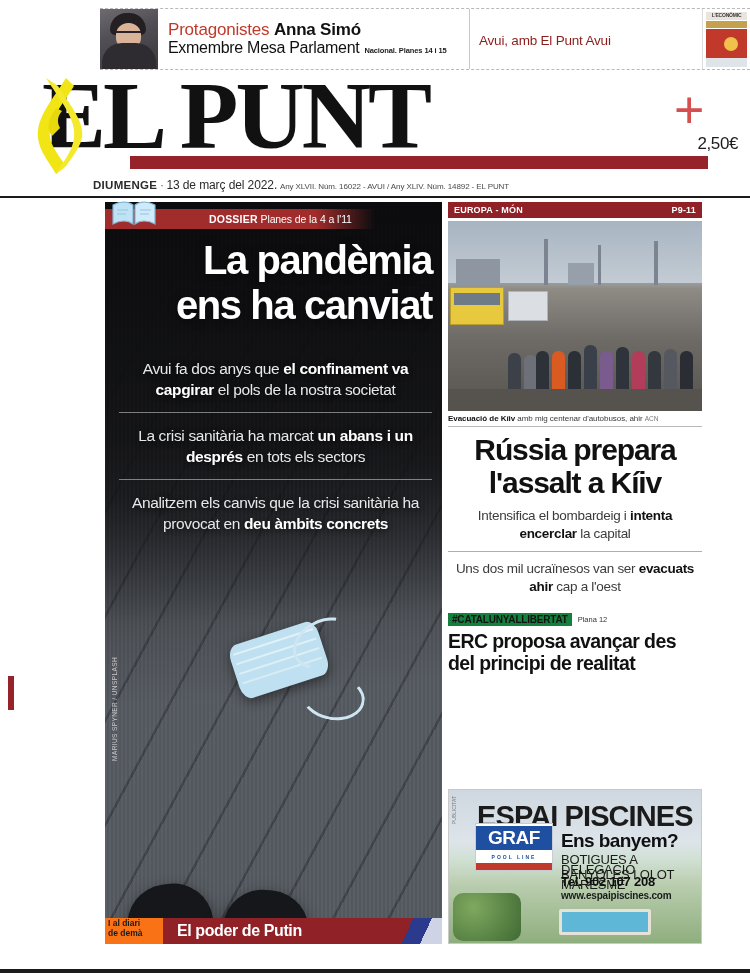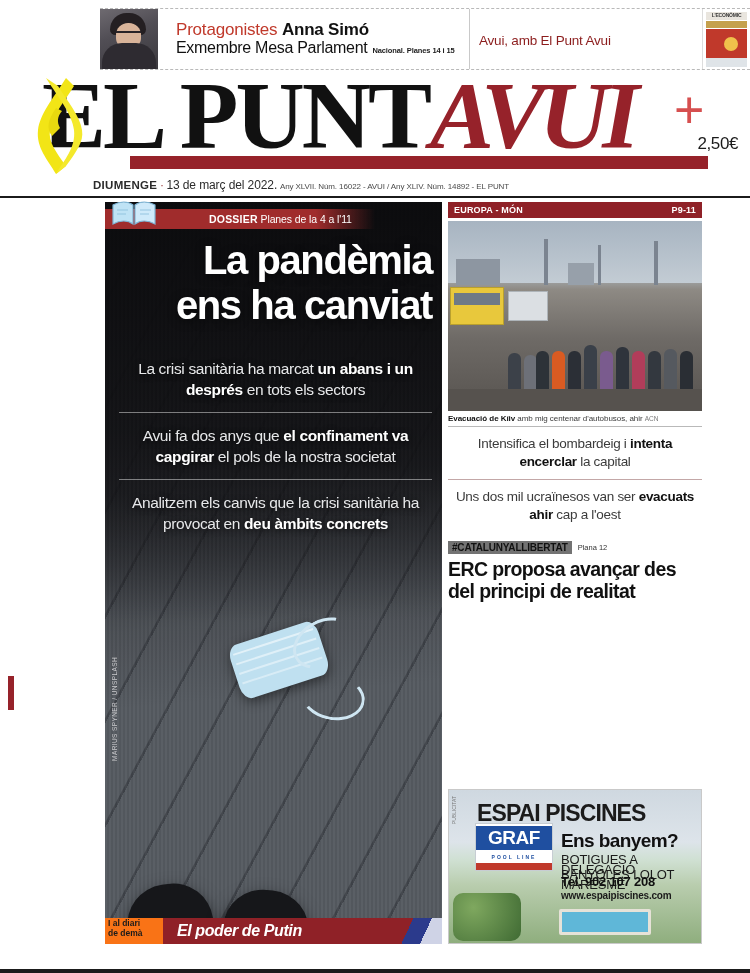--- a/index.html
+++ b/index.html
@@ -37,21 +37,20 @@
     border-top:2px solid #2a2428;
   }
   .promo-face .body {
     position:absolute; left:2px; bottom:0; width:54px; height:26px;
     background:#2e2b31; border-radius:20px 20px 0 0;
   }
   .promo-left {
     flex: 1 1 auto; padding: 3px 8px 2px 10px;
     display:flex; flex-direction:column; justify-content:center;
     border-right: 1px solid #c9c9c9;
-    margin-left: 8px;
   }
   .promo-l1 { font-size: 17px; line-height: 19px; color: #c0392b; font-weight: 400; letter-spacing:-.2px;}
   .promo-l1 b { color:#111; font-weight:700; }
   .promo-l2 { font-size: 16px; line-height: 18px; color:#111; font-weight:400; letter-spacing:-.3px; display:flex; align-items:baseline; gap:5px;}
   .promo-l2 .ref { font-size: 7.5px; font-weight:700; color:#1b1b1b; letter-spacing:-.1px;}
   .promo-right {
     flex: 0 0 232px; padding: 4px 4px 2px 9px;
     display:flex; flex-direction:column; justify-content:center;
   }
   .promo-r1 { font-size: 13.5px; line-height:15px; color:#8c1d1d; letter-spacing:-.2px; }
@@ -165,21 +164,21 @@
   .hero-sub + .hero-sub { border-top:1px solid rgba(255,255,255,.45); margin-top:2px; padding-top:12px;}
   .photo-credit{
     position:absolute; left:6px; top:455px; z-index:4;
     font-size:6.5px; color:#c9c9cc; letter-spacing:.4px;
     writing-mode:vertical-rl; transform:rotate(180deg); white-space:nowrap;
   }
 
   .bottombar{ position:absolute; left:0; right:0; bottom:0; height:26px; z-index:6; display:flex; align-items:stretch;}
   .bb-left{width:58px;background:#f97316;display:flex;flex-direction:column;padding-left:3px;}
   .bb-left span{font-size:8.5px;font-weight:700;color:#1b1b1b;line-height:10px;}
-  .bb-red{flex:1;background:#8f2127;display:flex;align-items:center;padding-left:14px;position:relative;overflow:hidden;font-style:italic;}
+  .bb-red{flex:1;background:#8f2127;display:flex;align-items:center;padding-left:14px;position:relative;overflow:hidden;}
   .bb-red .txt{font-size:16px;font-weight:700;color:#fff;letter-spacing:-.4px;}
   .bb-red:after{content:"";position:absolute;right:0;top:0;bottom:0;width:46px;background:linear-gradient(115deg,#8f2127 0%,#8f2127 30%,#2b3a8c 30%,#2b3a8c 62%,#cfd3e6 62%,#cfd3e6 100%);}
 
   
   .sec-tab {
     height:16px; background:#8f2127; color:#fff;
     display:flex; align-items:center; justify-content:space-between;
     padding:0 6px; font-size:9px; font-weight:700; letter-spacing:.2px;
   }
   .r-photo{
@@ -213,33 +212,33 @@
   .r-sub b{color:#111;font-weight:700;}
   .r-sub + .r-sub{border-top:1px solid #c3a7a7;}
 
   .r-box{
     margin-top:8px; border:1px solid #a9a9a9; padding:5px 7px 7px;
   }
   .r-box-h{font-size:19px;line-height:22px;color:#1b1b1b;letter-spacing:-.6px;}
   .r-box-t{font-size:11px;line-height:14px;color:#2e2e2e;letter-spacing:-.2px;padding-top:3px;}
 
   .hash-row{margin-top:9px;display:flex;align-items:center;gap:6px;}
-  .hash{background:#737373;color:#111;font-size:10px;font-weight:700;letter-spacing:-.2px;padding:1px 4px;}
+  .hash{background:#15803d;color:#111;font-size:10px;font-weight:700;letter-spacing:-.2px;padding:1px 4px;}
   .hash .b{font-weight:700;}
   .hash-page{font-size:7.5px;color:#333;}
   .r-head2{
     padding-top:4px; font-size:19.5px;line-height:22px;font-weight:700;color:#111;letter-spacing:-.6px;
   }
 
   .ad{
     position:absolute; left:0; right:0; bottom:0; height:155px;
     border:1px solid #c9c9c9; overflow:hidden;
     background:linear-gradient(180deg,#cfd8e0 0%,#dde4ea 34%,#cfe0d2 46%,#b9cdae 62%,#8fae7e 100%);
   }
-  .ad-title{position:absolute;left:28px;top:10px;font-size:23px;font-weight:700;color:#1b1b1b;letter-spacing:-.9px;}
+  .ad-title{position:absolute;left:28px;top:10px;font-size:29px;font-weight:700;color:#1b1b1b;letter-spacing:-.9px;}
   .graf{position:absolute;left:26px;top:33px;width:78px;height:48px;background:#fff;border:1px solid #c7cdd3;}
   .graf .g1{position:absolute;left:0;right:0;top:2px;height:24px;background:#1f4fa0;color:#fff;font-size:19px;font-weight:700;text-align:center;line-height:24px;letter-spacing:-.5px;}
   .graf .g2{position:absolute;left:0;right:0;bottom:9px;height:7px;color:#1f4fa0;font-size:5px;font-weight:700;text-align:center;letter-spacing:2px;}
   .graf .g3{position:absolute;left:0;right:0;bottom:0;height:7px;background:#c0392b;}
   .ad-q{position:absolute;left:112px;top:40px;font-size:19px;font-weight:700;color:#111;letter-spacing:-.6px;}
   .ad-l{position:absolute;left:112px;font-size:13px;font-weight:400;color:#1b1b1b;letter-spacing:-.2px;}
   .ad-l1{top:62px;} .ad-l2{top:72px;}
   .ad-tel{position:absolute;left:112px;top:84px;font-size:13px;font-weight:700;color:#111;letter-spacing:-.2px;}
   .ad-web{position:absolute;left:112px;top:100px;font-size:10px;font-weight:700;color:#1b1b1b;letter-spacing:-.2px;}
   .ad-pool{position:absolute;left:110px;bottom:8px;width:92px;height:26px;background:#5fb7d8;border:3px solid #e6e2d8;border-radius:2px;}
@@ -280,21 +279,20 @@
       <div class="thumb-mast"></div>
       <div class="thumb-band"></div>
       <div class="thumb-red"></div>
       <div class="thumb-bot"></div>
     </div>
   </div>
 
   <div class="masthead">
     <div class="mh-rule"></div>
     <div class="mh-el">EL PUNT</div>
-    <div class="mh-avui">AVUI</div>
     <div class="mh-plus">+</div>
     <div class="mh-price">2,50€</div>
   </div>
 
   <svg class="ribbon" viewBox="0 0 76 110">
     <path d="M40 4 C26 26 14 40 12 56 C10 74 22 86 30 100 L40 92 C30 78 22 68 24 56 C26 42 38 28 48 12 Z" fill="#f2e516"></path>
     <path d="M20 4 C34 26 46 40 48 56 C50 74 38 86 30 100 L40 92 C50 78 58 68 56 56 C54 42 42 28 32 12 Z" fill="#f4e92c"></path>
     <path d="M30 34 C22 46 20 54 26 62 L34 54 C31 48 31 43 36 37 Z" fill="#e8d90f"></path>
   </svg>
 
@@ -330,24 +328,24 @@
       </div>
     </div>
 
     <div class="hero-head">
       <div>La pandèmia</div>
       <div>ens ha canviat</div>
     </div>
 
     <div class="hero-subs">
       <div class="hero-sub">
+        <span>Avui fa dos anys que </span><b>el confinament va capgirar</b><span> el pols de la nostra societat</span>
+      </div>
+      <div class="hero-sub">
         <span>La crisi sanitària ha marcat </span><b>un abans i un després</b><span> en tots els sectors</span>
-      </div>
-      <div class="hero-sub">
-        <span>Avui fa dos anys que </span><b>el confinament va capgirar</b><span> el pols de la nostra societat</span>
       </div>
       <div class="hero-sub">
         <span>Analitzem els canvis que la crisi sanitària ha provocat en </span><b>deu àmbits concrets</b>
       </div>
     </div>
 
     <div class="photo-credit">MARIUS SPYNER / UNSPLASH</div>
 
     <div class="bottombar">
       <div class="bb-left">
@@ -393,20 +391,24 @@
         <div class="p" style="left:88px;background:#2d3238;height:46px;"></div>
       </div>
       <div class="ground"></div>
     </div>
 
     <div class="r-cap">
       <b>Evacuació de Kíiv</b><span> amb mig centenar d'autobusos, ahir</span>
       <span class="agency">ACN</span>
     </div>
 
+    <div class="r-head">
+      <div>Rússia prepara</div>
+      <div>l'assalt a Kíiv</div>
+    </div>
 
     <div class="r-sub">
       <span>Intensifica el bombardeig i </span><b>intenta encerclar</b><span> la capital</span>
     </div>
     <div class="r-sub">
       <span>Uns dos mil ucraïnesos van ser </span><b>evacuats ahir</b><span> cap a l'oest</span>
     </div>
 
 
     <div class="hash-row">

